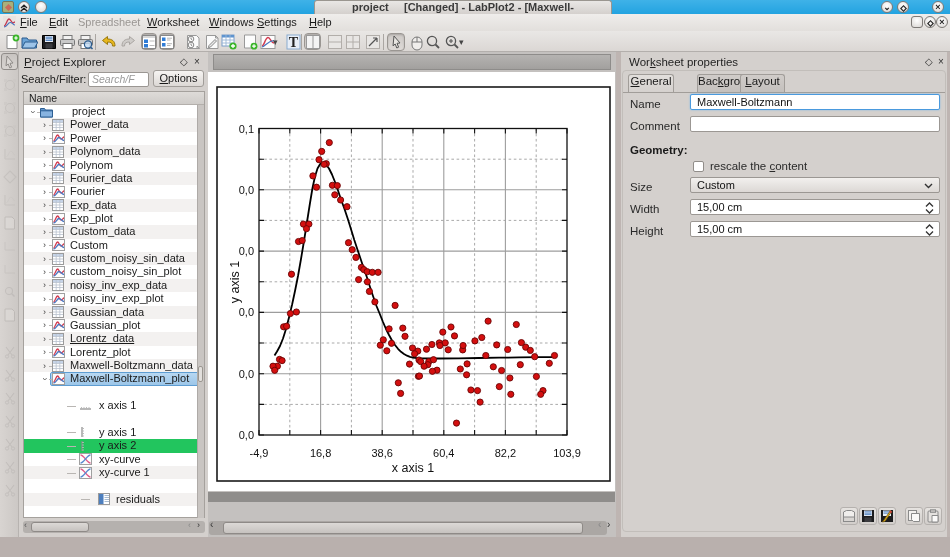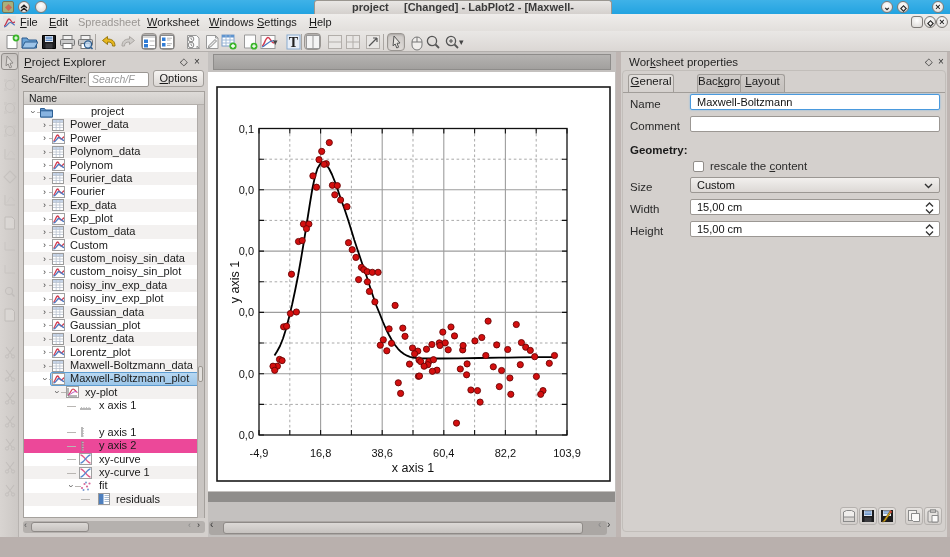--- a/index.html
+++ b/index.html
@@ -388,21 +388,21 @@
       <div style="position:absolute;left:0;top:13px;width:180px;height:413px;overflow:hidden;" id="treebody">
 <div class="trow" style="top:0.0px;">
             <span class="exp expv" style="left:7px;">›</span>
             <span class="dash" style="left:13px;"></span>
             <span class="ticon" style="left:16px;">
               <svg width="13" height="12" viewBox="0 0 13 12">
                 <path d="M0.5 2.5 h4 l1 1.5 h7 v7 h-12 z" fill="#5e94cf" stroke="#2d5f93" stroke-width="1"></path>
                 <path d="M0.5 4.8 h12 v6.2 h-12 z" fill="#87b3e0" stroke="#2d5f93" stroke-width="1"></path>
               </svg>
             </span>
-            <span class="tlabel" style="left:50px;padding-left:17px;">project</span>
+            <span class="tlabel" style="left:31px;padding-left:17px;">project</span>
           </div>
 <div class="trow" style="top:13.4px;background:#f3f1f0;">
             <span class="exp" style="left:19px;">›</span>
             <span class="dash" style="left:25px;"></span>
             <span class="ticon" style="left:28px;">
               <svg width="12" height="12" viewBox="0 0 12 12">
                 <rect x="0.5" y="0.5" width="11" height="11" fill="#fff" stroke="#9a9a9a"></rect>
                 <rect x="1" y="1" width="10" height="2.4" fill="#c6d4e8"></rect>
                 <path d="M4.2 1 V11 M7.8 1 V11 M1 3.5 H11 M1 6 H11 M1 8.5 H11" stroke="#b9c2ce" stroke-width="0.8" fill="none"></path>
               </svg>
@@ -592,21 +592,21 @@
 <div class="trow" style="top:227.3px;background:#f3f1f0;">
             <span class="exp" style="left:19px;">›</span>
             <span class="dash" style="left:25px;"></span>
             <span class="ticon" style="left:28px;">
               <svg width="12" height="12" viewBox="0 0 12 12">
                 <rect x="0.5" y="0.5" width="11" height="11" fill="#fff" stroke="#9a9a9a"></rect>
                 <rect x="1" y="1" width="10" height="2.4" fill="#c6d4e8"></rect>
                 <path d="M4.2 1 V11 M7.8 1 V11 M1 3.5 H11 M1 6 H11 M1 8.5 H11" stroke="#b9c2ce" stroke-width="0.8" fill="none"></path>
               </svg>
             </span>
-            <span class="tlabel" style="left:46px;">Lorentz_data</span>
+            <span class="tlabel" style="left:46px;text-decoration:underline;">Lorentz_data</span>
           </div>
 <div class="trow" style="top:240.7px;">
             <span class="exp" style="left:19px;">›</span>
             <span class="dash" style="left:25px;"></span>
             <span class="ticon" style="left:28px;">
               <svg width="13" height="12" viewBox="0 0 13 12">
                 <rect x="0.5" y="0.5" width="12" height="11" fill="#fdfdfd" stroke="#a0a0a0"></rect>
                 <path d="M1.5 9 C3 9 4 3 5.5 3 C7 3 7.5 7 9 7 C10.5 7 11 5 12 5" stroke="#d23a4e" stroke-width="1.3" fill="none"></path>
                 <path d="M1.5 10 C4 10 5 5.5 7 5.5 C9 5.5 10 8.5 12 8.5" stroke="#4a76c0" stroke-width="1.3" fill="none"></path>
               </svg>
@@ -631,54 +631,41 @@
             <span class="dash" style="left:25px;"></span>
             <span class="ticon" style="left:28px;">
               <svg width="13" height="12" viewBox="0 0 13 12">
                 <rect x="0.5" y="0.5" width="12" height="11" fill="#fdfdfd" stroke="#a0a0a0"></rect>
                 <path d="M1.5 9 C3 9 4 3 5.5 3 C7 3 7.5 7 9 7 C10.5 7 11 5 12 5" stroke="#d23a4e" stroke-width="1.3" fill="none"></path>
                 <path d="M1.5 10 C4 10 5 5.5 7 5.5 C9 5.5 10 8.5 12 8.5" stroke="#4a76c0" stroke-width="1.3" fill="none"></path>
               </svg>
             </span>
             <span class="tlabel" style="left:46px;">Maxwell-Boltzmann_plot</span>
           </div>
-<div class="trow" style="top:280.8px;background:#f3f1f0;">
-            <span class="exp expv" style="left:31px;">›</span>
-            <span class="dash" style="left:37px;"></span>
-            <span class="ticon" style="left:42px;">
-              <svg width="13" height="12" viewBox="0 0 13 12">
-                <rect x="0.5" y="0.5" width="12" height="11" fill="#fdfdfd" stroke="#a0a0a0"></rect>
-                <path d="M2 10 V2 M2 10 H11" stroke="#707070" stroke-width="1" fill="none"></path>
-                <path d="M2 9 C4 9 5 3 7 3 C9 3 10 6.5 11.5 6.5" stroke="#d23a4e" stroke-width="1.2" fill="none"></path>
-                <path d="M2.5 8.5 C5 9 6.5 5 11 5.5" stroke="#c05ac0" stroke-width="1" fill="none"></path>
-              </svg>
-            </span>
-            <span class="tlabel" style="left:61px;">xy-plot</span>
-          </div>
 <div class="trow" style="top:294.1px;">
             <span class="dash" style="left:43px;width:9px;"></span>
             <span class="ticon" style="left:55px;">
               <svg width="13" height="12" viewBox="0 0 13 12">
                 <path d="M1 9 H12" stroke="#8a8a8a" stroke-width="1.2"></path>
                 <path d="M2.5 9 v-2 M5 9 v-2 M7.5 9 v-2 M10 9 v-2" stroke="#b5b5b5" stroke-width="0.9"></path>
               </svg>
             </span>
             <span class="tlabel" style="left:75px;">x axis 1</span>
           </div>
 <div class="trow" style="top:320.9px;">
             <span class="dash" style="left:43px;width:9px;"></span>
             <span class="ticon" style="left:55px;">
               <svg width="13" height="12" viewBox="0 0 13 12">
                 <path d="M3 1 V11" stroke="#8a8a8a" stroke-width="1.2"></path>
                 <path d="M3 2.5 h2 M3 5 h2 M3 7.5 h2 M3 10 h2" stroke="#b5b5b5" stroke-width="0.9"></path>
               </svg>
             </span>
             <span class="tlabel" style="left:75px;">y axis 1</span>
           </div>
-<div class="trow" style="top:334.2px;background:#ec4899;">
+<div class="trow" style="top:334.2px;background:#22c55e;">
             <span class="dash" style="left:43px;width:9px;"></span>
             <span class="ticon" style="left:55px;">
               <svg width="13" height="12" viewBox="0 0 13 12">
                 <path d="M3 1 V11" stroke="#8a8a8a" stroke-width="1.2"></path>
                 <path d="M3 2.5 h2 M3 5 h2 M3 7.5 h2 M3 10 h2" stroke="#b5b5b5" stroke-width="0.9"></path>
               </svg>
             </span>
             <span class="tlabel" style="left:75px;">y axis 2</span>
           </div>
 <div class="trow" style="top:347.6px;padding-left:25px;">
@@ -695,40 +682,20 @@
 <div class="trow" style="top:361.0px;background:#f3f1f0;">
             <span class="dash" style="left:43px;width:9px;"></span>
             <span class="ticon" style="left:55px;">
               <svg width="13" height="12" viewBox="0 0 13 12">
                 <rect x="0.5" y="0.5" width="12" height="11" fill="#fdfdfd" stroke="#a0a0a0"></rect>
                 <path d="M1.5 2 C5 2 8 10 11.5 10" stroke="#e05a8a" stroke-width="1.3" fill="none"></path>
                 <path d="M1.5 10 C5 10 8 2 11.5 2" stroke="#5a8ad0" stroke-width="1.3" fill="none"></path>
               </svg>
             </span>
             <span class="tlabel" style="left:75px;">xy-curve 1</span>
-          </div>
-<div class="trow" style="top:374.4px;">
-            <span class="exp expv" style="left:45px;">›</span>
-            <span class="dash" style="left:51px;"></span>
-            <span class="ticon" style="left:55px;">
-              <svg width="13" height="12" viewBox="0 0 13 12">
-                <g fill="#d86a9a">
-                  <circle cx="3" cy="8" r="1.1"></circle>
-                  <circle cx="5.5" cy="4" r="1.1"></circle>
-                  <circle cx="8" cy="6.5" r="1.1"></circle>
-                  <circle cx="10.5" cy="3.5" r="1.1"></circle>
-                </g>
-                <g fill="#7a9ad0">
-                  <circle cx="4.5" cy="10" r="1"></circle>
-                  <circle cx="9" cy="9.5" r="1"></circle>
-                  <circle cx="7" cy="2.5" r="1"></circle>
-                </g>
-              </svg>
-            </span>
-            <span class="tlabel" style="left:75px;">fit</span>
           </div>
 <div class="trow" style="top:387.7px;background:#f3f1f0;">
             <span class="dash" style="left:57px;width:9px;"></span>
             <span class="ticon" style="left:74px;">
               <svg width="12" height="12" viewBox="0 0 12 12">
                 <rect x="0.5" y="0.5" width="11" height="11" fill="#fff" stroke="#9a9a9a"></rect>
                 <rect x="1" y="1" width="4.5" height="10" fill="#4d7fbe"></rect>
                 <path d="M6.5 2.5 H11 M6.5 4.5 H11 M6.5 6.5 H11 M6.5 8.5 H11" stroke="#9fb4cc" stroke-width="0.9"></path>
               </svg>
             </span>

